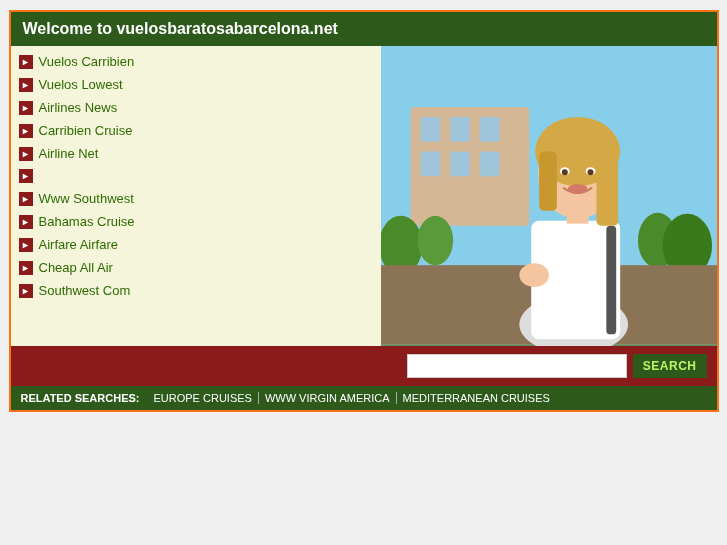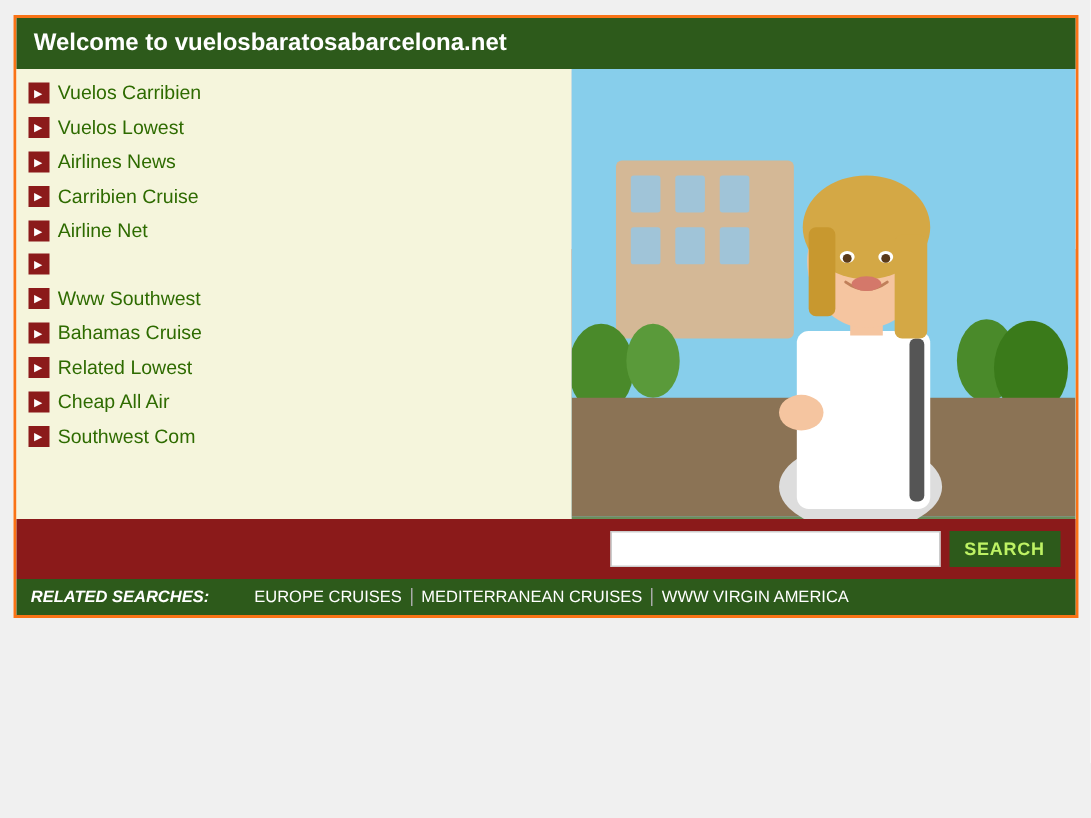--- a/index.html
+++ b/index.html
@@ -108,22 +108,21 @@
       padding: 6px 10px;
       display: flex;
       align-items: center;
       gap: 0;
       flex-wrap: wrap;
     }
     .footer-label {
       color: #fff;
       font-size: 11px;
       font-weight: bold;
-      margin-right: 24px;
-      font-style: italic;
+      margin-right: 8px;
     }
     .footer-link {
       color: #fff;
       font-size: 11px;
       text-decoration: none;
       cursor: pointer;
       padding: 0 6px;
       border-right: 1px solid #aaa;
     }
     .footer-link:last-child {
@@ -169,21 +168,21 @@
         <a class="link-item">
           <span class="link-arrow">►</span>
           <span>Www Southwest</span>
         </a>
         <a class="link-item">
           <span class="link-arrow">►</span>
           <span>Bahamas Cruise</span>
         </a>
         <a class="link-item">
           <span class="link-arrow">►</span>
-          <span>Related Lowest</span>
+          <span>Airfare Airfare</span>
         </a>
         <a class="link-item">
           <span class="link-arrow">►</span>
           <span>Cheap All Air</span>
         </a>
         <a class="link-item">
           <span class="link-arrow">►</span>
           <span>Southwest Com</span>
         </a>
       </div>
@@ -242,16 +241,16 @@
   <div class="search-bar-area">
     <input class="search-input" type="text" placeholder="" style="">
     <button class="search-button">
       <span>SEARCH</span>
     </button>
   </div>
 
   <div class="footer-bar">
     <span class="footer-label">RELATED SEARCHES:</span>
     <a class="footer-link">EUROPE CRUISES</a>
+    <a class="footer-link">WWW VIRGIN AMERICA</a>
     <a class="footer-link">MEDITERRANEAN CRUISES</a>
-    <a class="footer-link">WWW VIRGIN AMERICA</a>
   </div>
 </div>
 
 </body></html>

